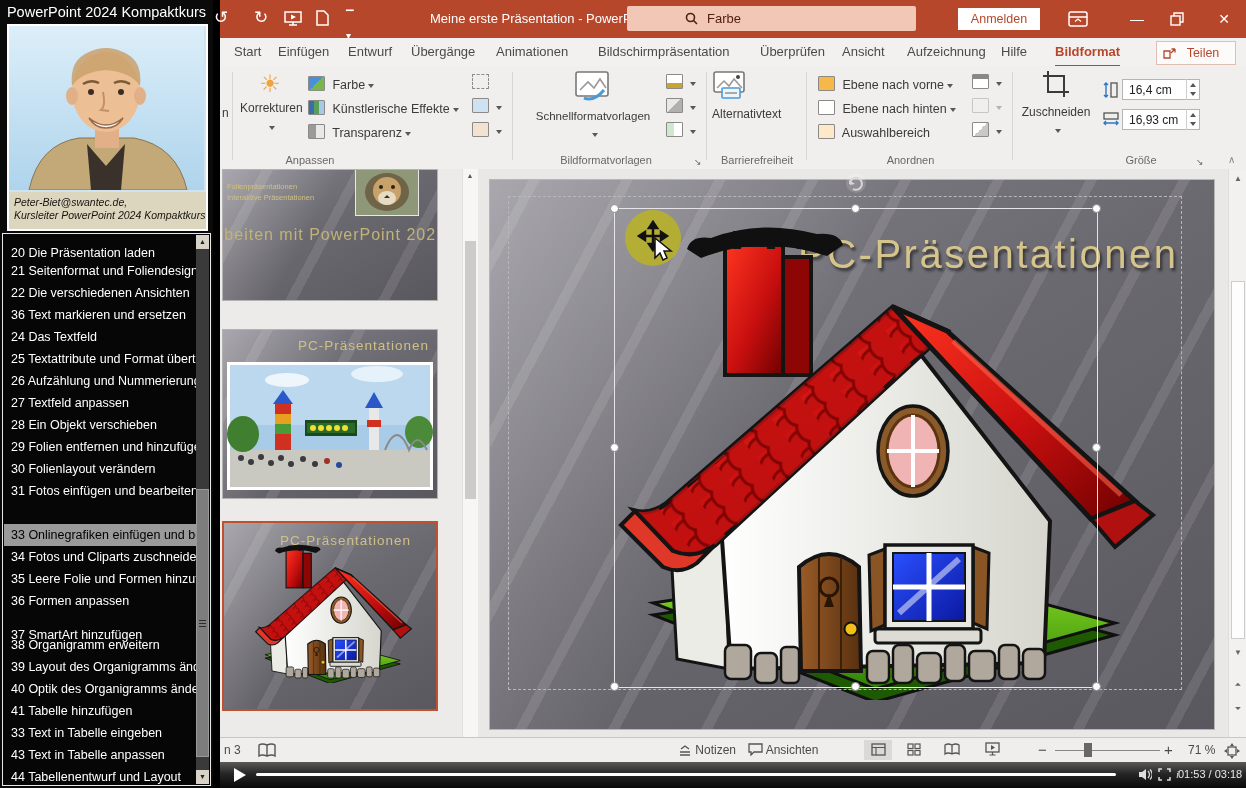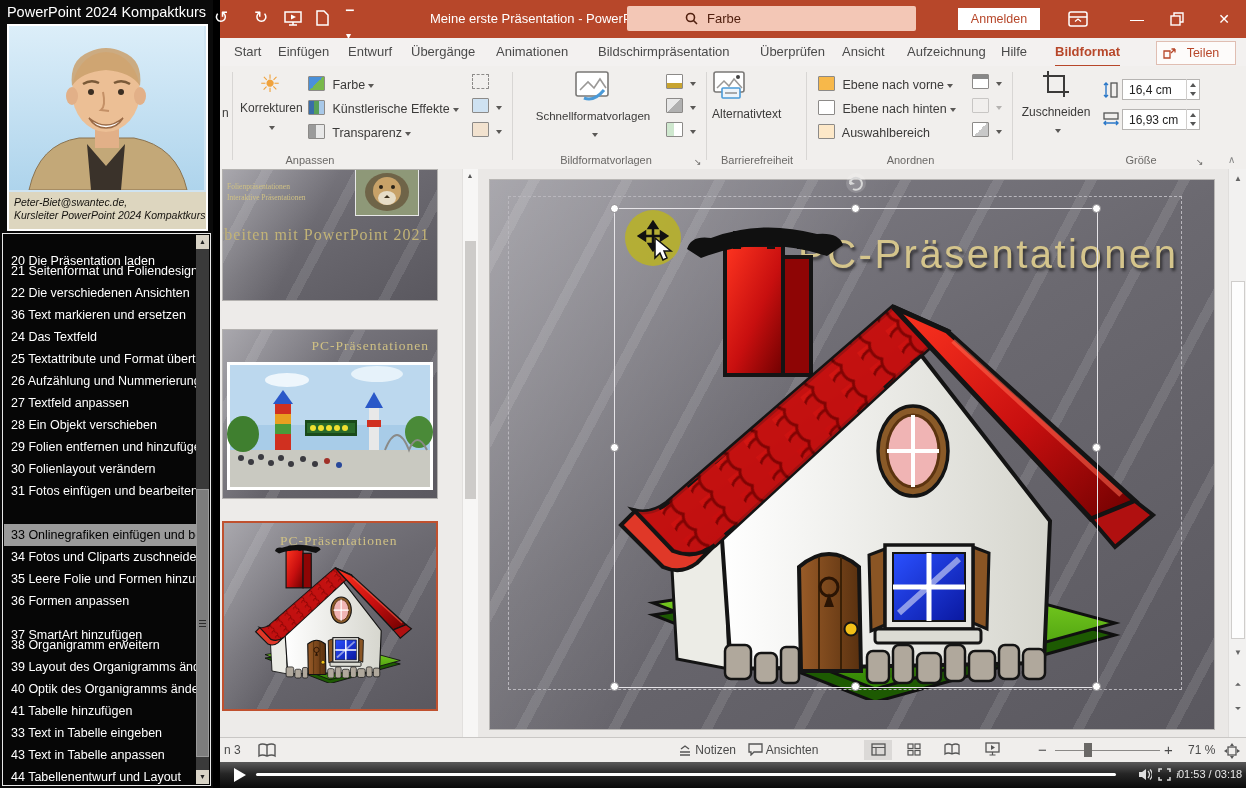--- a/index.html
+++ b/index.html
@@ -48,21 +48,21 @@
   .smallbtn{position:absolute;width:30px;height:20px;font-size:11px;color:#5a5856;}
   .launcher{position:absolute;bottom:2px;font-size:9px;color:#6a6866;}
   .size-field{position:absolute;width:78px;height:21px;border:1px solid #b6b4b2;background:#fff;font-size:12px;
               color:#222;padding:0 14px 0 6px;box-sizing:border-box;font-family:"Liberation Sans",sans-serif;}
   .spin{position:absolute;width:13px;height:21px;border-left:1px solid #d0cecc;}
   .spin:before,.spin:after{content:"";position:absolute;left:3px;width:0;height:0;border-left:3.5px solid transparent;border-right:3.5px solid transparent;}
   .spin:before{top:4px;border-bottom:4px solid #555;}
   .spin:after{bottom:4px;border-top:4px solid #555;}
   
   #workarea{left:0;top:169px;width:1026px;height:568px;background:#eae8e6;}
-  #thumbpanel{left:0;top:0;width:242px;height:568px;background:#edebe9;font-family:Liberation Serif, serif;}
+  #thumbpanel{left:0;top:0;width:242px;height:568px;background:#edebe9;}
   .thumb{position:absolute;left:2px;width:216px;border:1px solid #b4b2b0;box-sizing:border-box;overflow:hidden;}
   .darkslide{background:
      linear-gradient(118deg, rgba(255,255,255,.30) 0%, rgba(255,255,255,0) 42%),
      repeating-linear-gradient(118deg, rgba(255,255,255,0) 0 34px, rgba(255,255,255,.10) 34px 44px, rgba(255,255,255,0) 44px 82px),
      linear-gradient(150deg,#84828a 0%,#6b6970 45%,#5a585f 100%);}
   #pscroll{left:242px;top:0;width:15px;height:568px;background:#f7f6f5;border-left:1px solid #e2e0de;}
   .mini-arrow{position:absolute;left:2px;width:10px;text-align:center;font-size:7px;color:#555;}
   #editor{left:258px;top:0;width:750px;height:568px;}
   #slide{left:12px;top:11px;width:724px;height:549px;box-shadow:0 0 0 1px #b8b6b4;}
   #escroll{left:1008px;top:0;width:18px;height:568px;background:#f2f1f0;border-left:1px solid #e0dedc;}
@@ -196,21 +196,21 @@
           <circle cx="112" cy="66" r="3" fill="#3a2e22"></circle>
         <path d="M94,66 q3,14 -2,18 l8,1" stroke="#c49066" stroke-width="2" fill="none"></path>
         <path d="M80,92 q17,14 34,0 q-6,10 -17,10 q-11,0 -17,-10 Z" fill="#fff" stroke="#9a6a46" stroke-width="1.5"></path>
       </svg>
       <div id="photo-caption" class="abs">
         <div>Peter-Biet@swantec.de,</div>
         <div>Kursleiter PowerPoint 2024 Kompaktkurs</div>
       </div>
     </div>
     <div id="chapter-box" class="abs">
-      <div class="chap" style="top:16px">20 Die Präsentation laden</div>
+      <div class="chap" style="top:8px">20 Die Präsentation laden</div>
       <div class="chap" style="top:26px">21 Seitenformat und Foliendesign</div>
       <div class="chap" style="top:48px">22 Die verschiedenen Ansichten</div>
       <div class="chap" style="top:70px">36 Text markieren und ersetzen</div>
       <div class="chap" style="top:92px">24 Das Textfeld</div>
       <div class="chap" style="top:114px">25 Textattribute und Format übertragen</div>
       <div class="chap" style="top:136px">26 Aufzählung und Nummerierung</div>
       <div class="chap" style="top:158px">27 Textfeld anpassen</div>
       <div class="chap" style="top:180px">28 Ein Objekt verschieben</div>
       <div class="chap" style="top:202px">29 Folien entfernen und hinzufügen</div>
       <div class="chap" style="top:224px">30 Folienlayout verändern</div>

